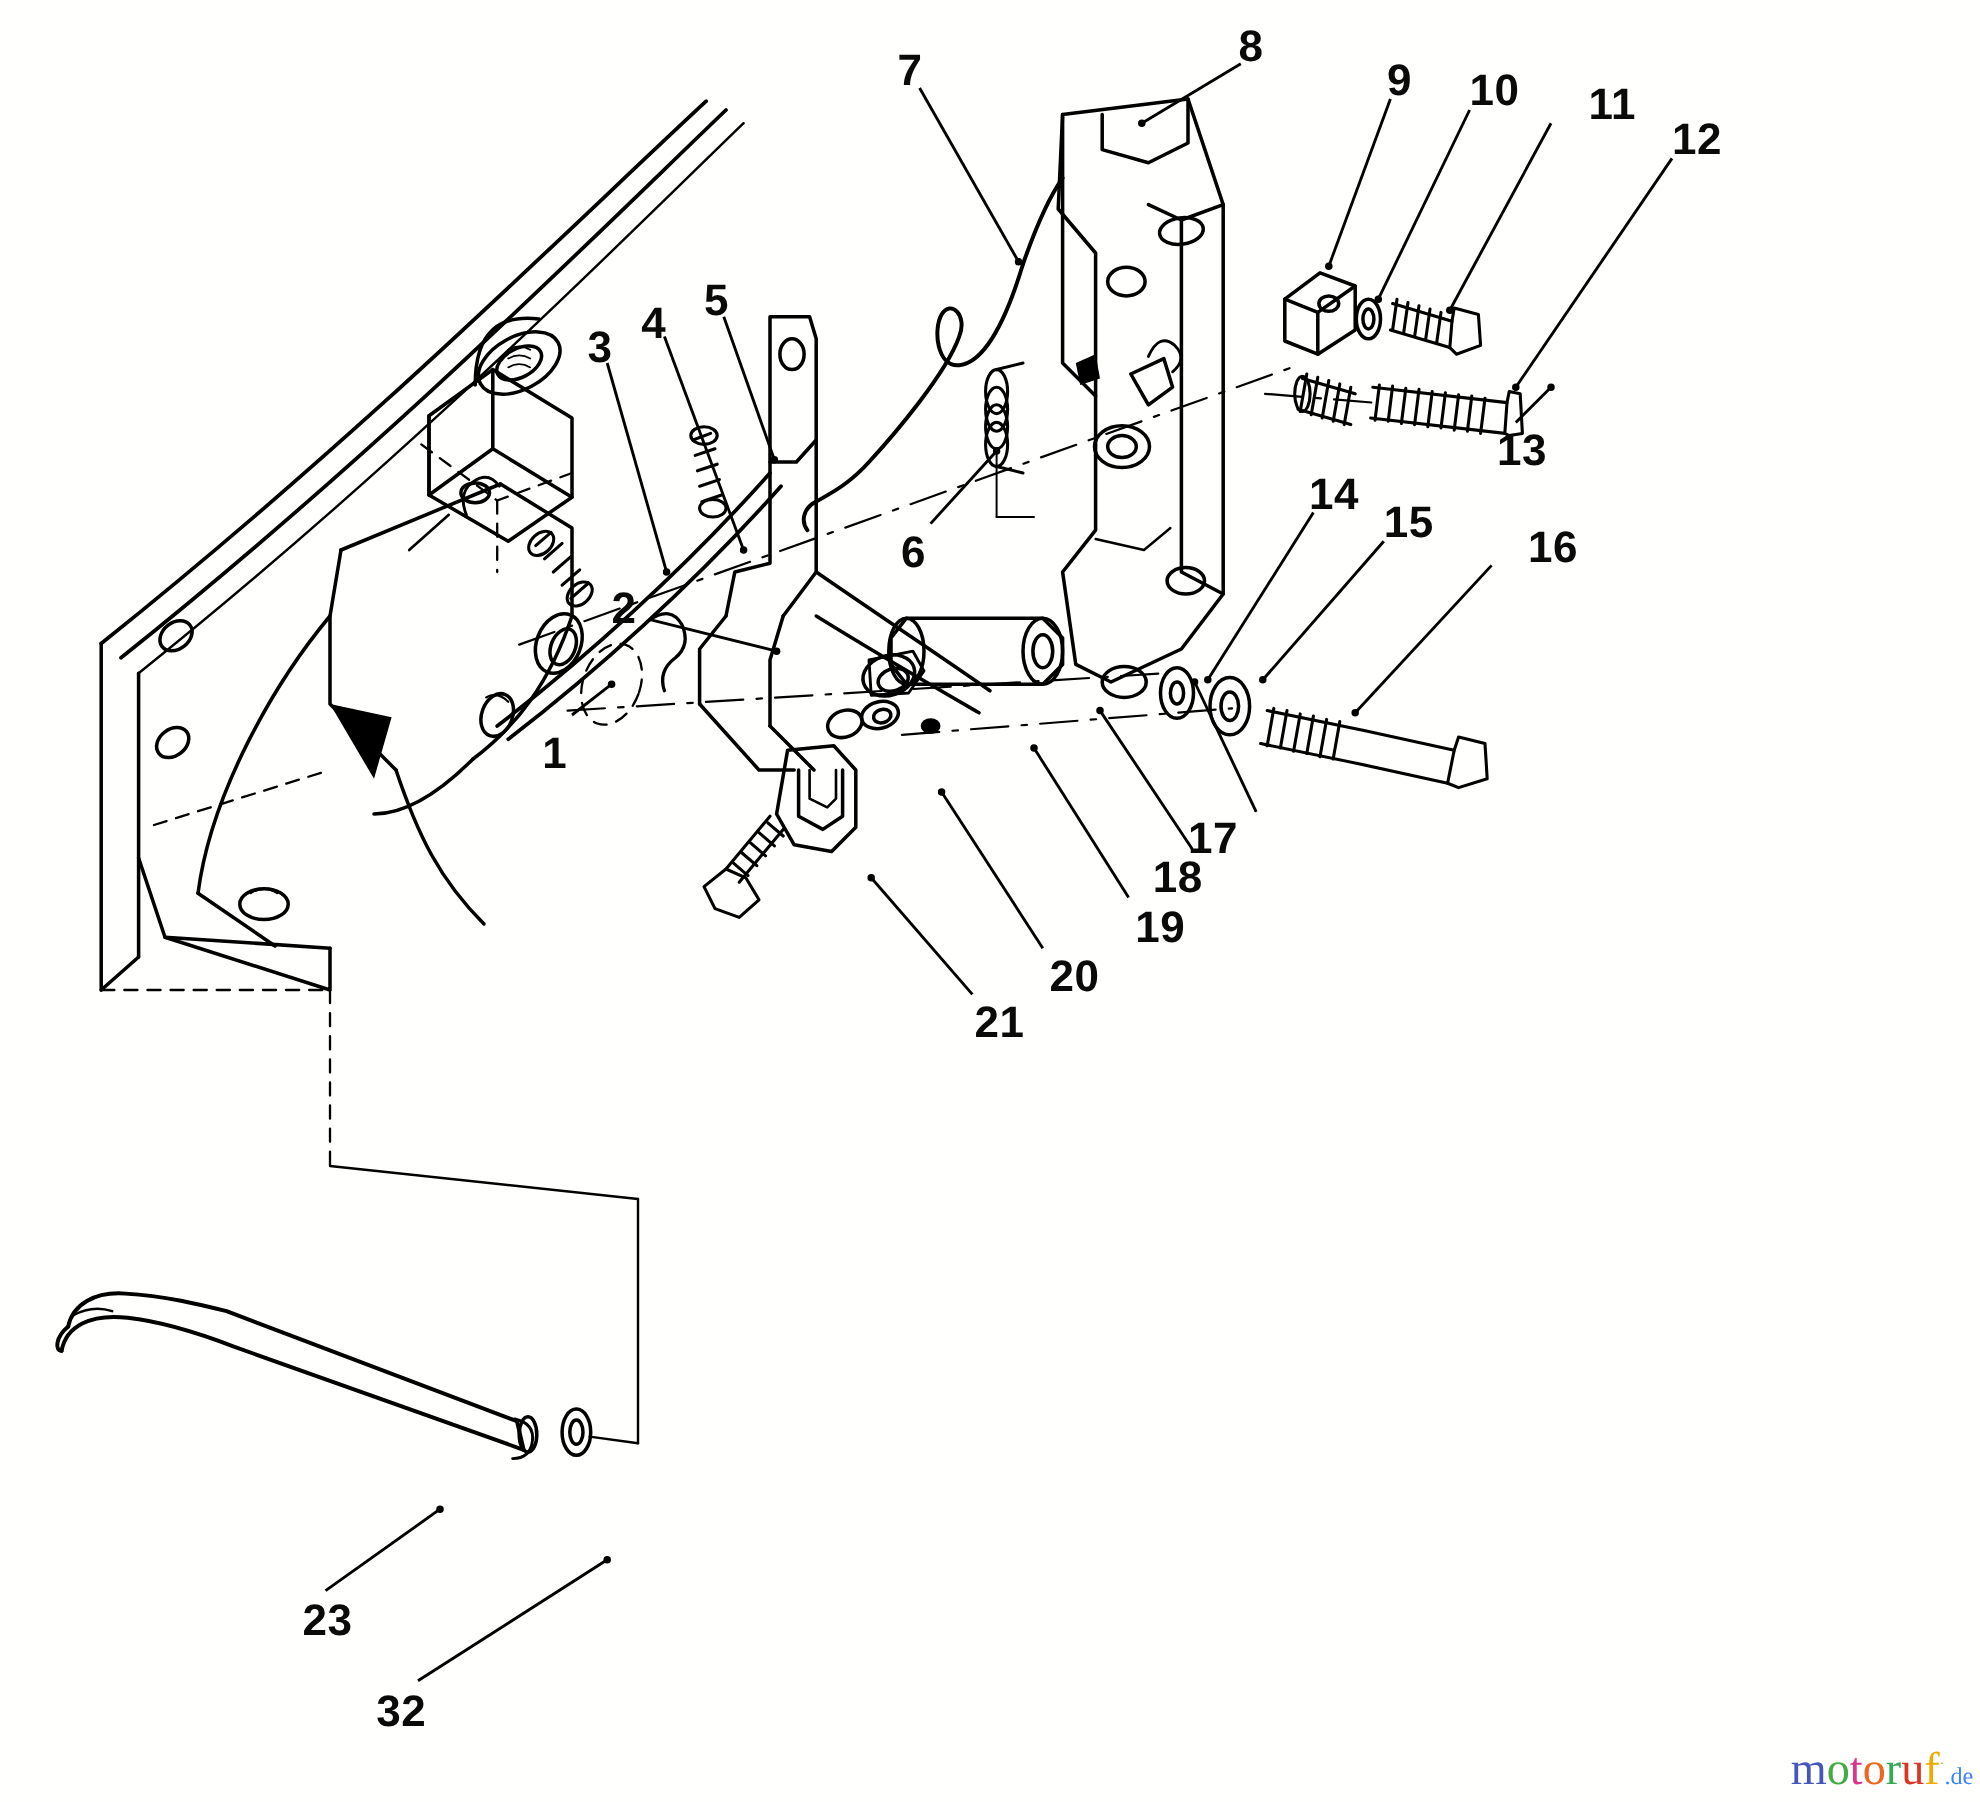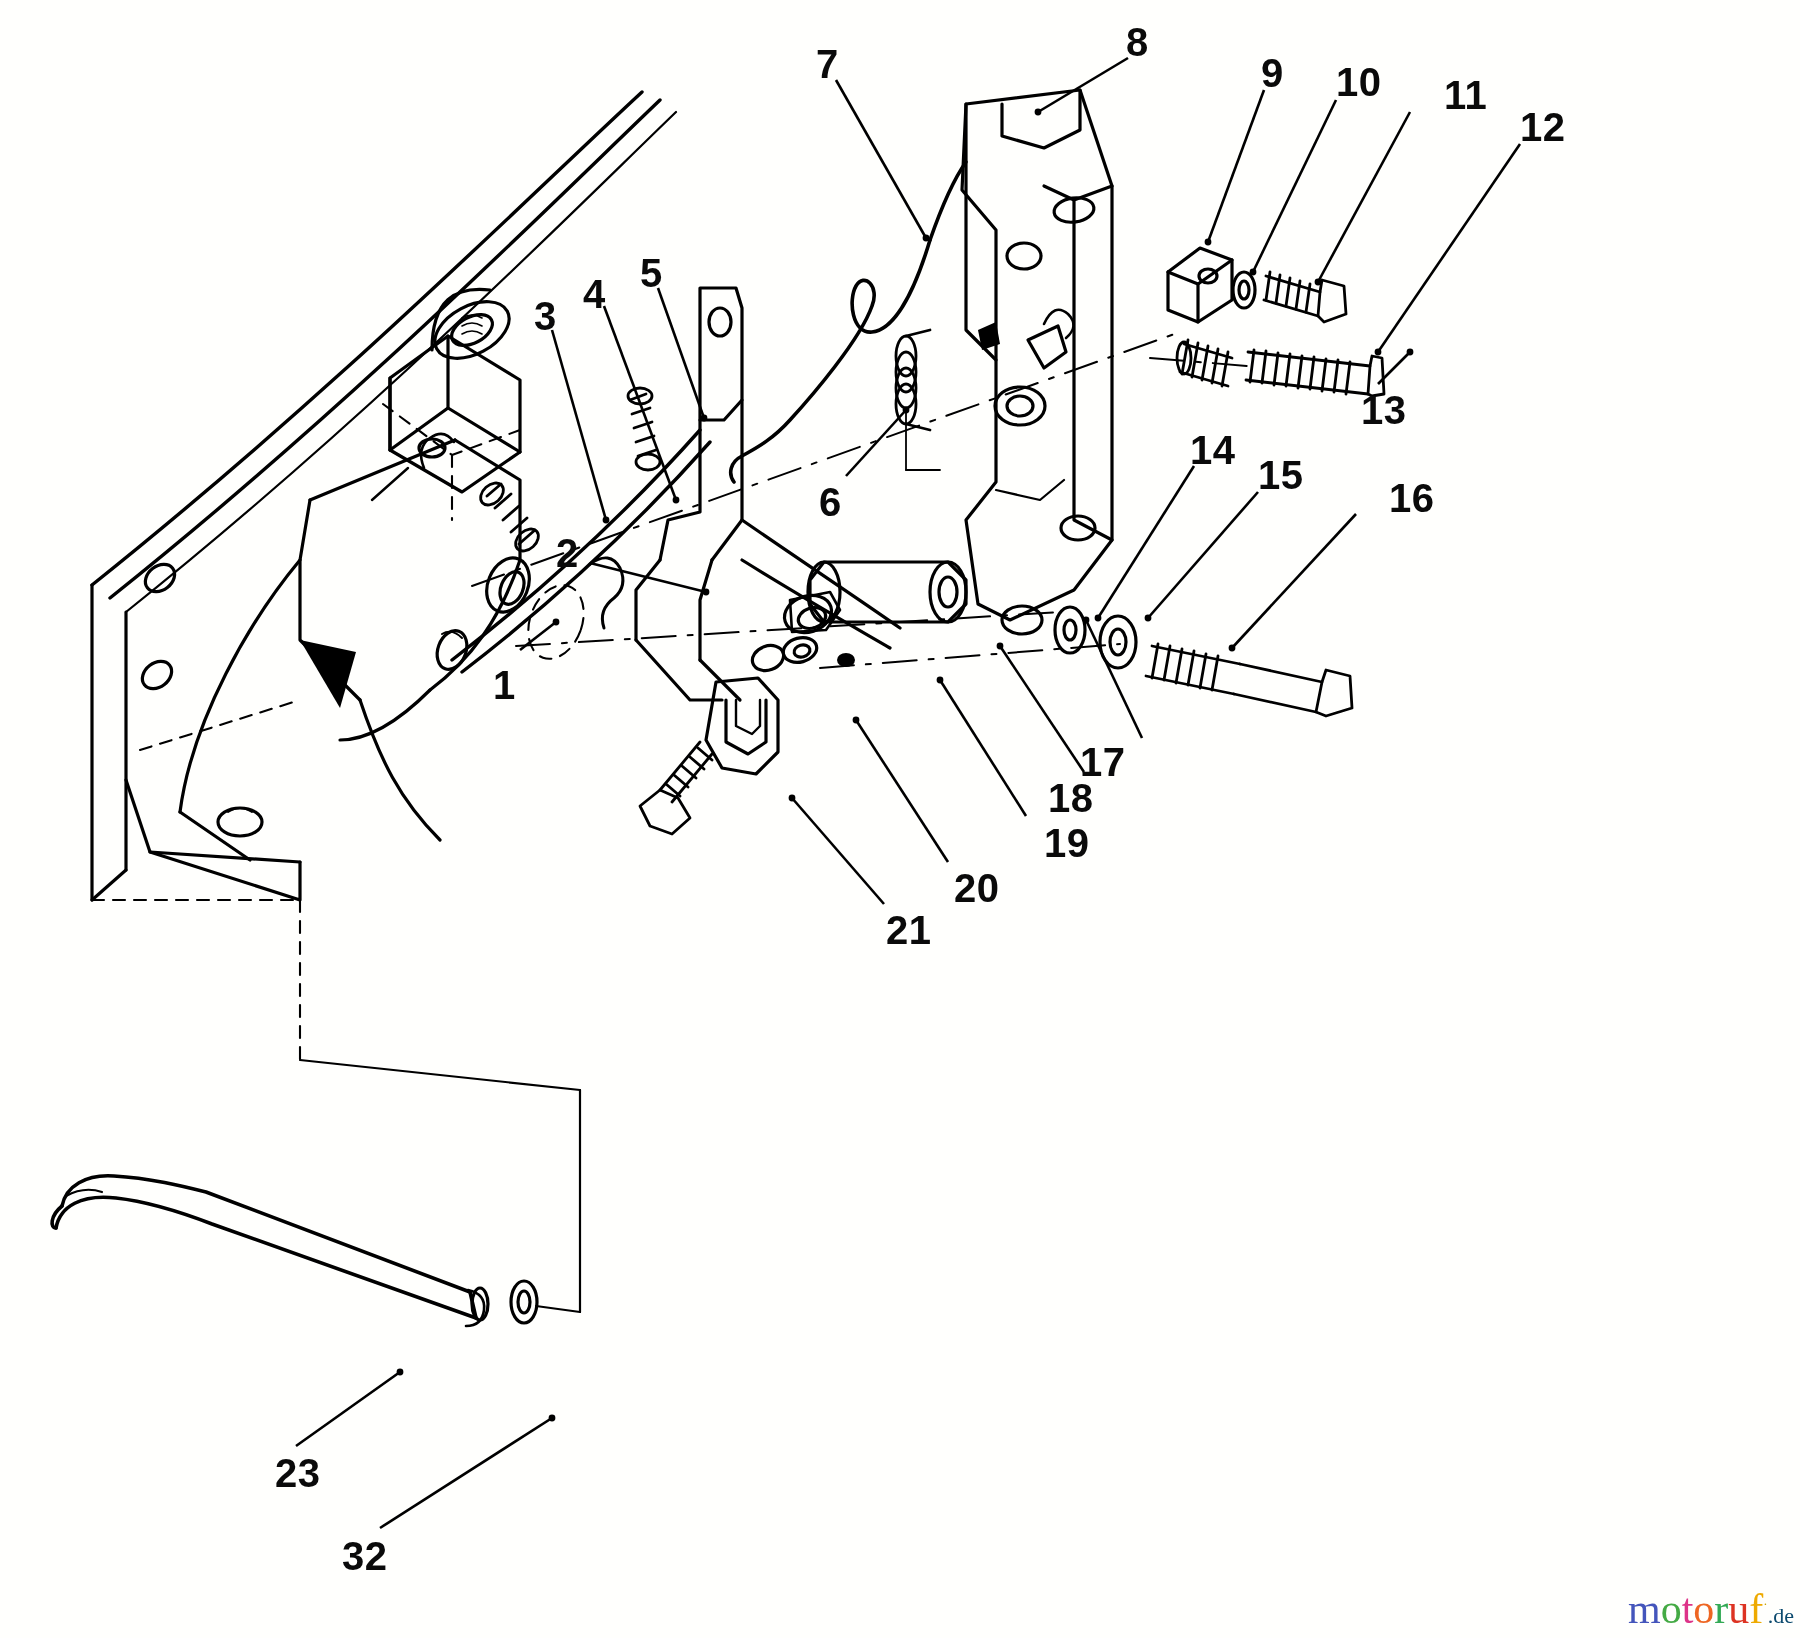--- a/index.html
+++ b/index.html
@@ -38,21 +38,21 @@
     top:1588px;
     font-family:"Liberation Serif", serif;
     font-size:42px;
     line-height:1;
     white-space:nowrap;
     user-select:none;
   }
   #logo .l{display:inline-block;}
   #logo .suffix{
     font-size:22px;
-    color:#0c4a6e;
+    color:#3b82f6;
     vertical-align:baseline;
   }
   #logo .tm{
     font-size:13px;
     vertical-align:super;
     color:#c8a000;
   }
 </style>
 </head>
 <body>
@@ -354,21 +354,21 @@
       <div class="callout" style="left: 1261px; top: 53px;">9</div>
       <div class="callout" style="left: 1336px; top: 62px;">10</div>
       <div class="callout" style="left: 1444px; top: 75px;">11</div>
       <div class="callout" style="left: 1520px; top: 107px;">12</div>
       <div class="callout" style="left: 1361px; top: 390px;">13</div>
       <div class="callout" style="left: 1190px; top: 430px;">14</div>
       <div class="callout" style="left: 1258px; top: 455px;">15</div>
       <div class="callout" style="left: 1356px; top: 478px; margin-left: 33px;">16</div>
       <div class="callout" style="left: 1080px; top: 742px;">17</div>
       <div class="callout" style="left: 1048px; top: 778px;">18</div>
-      <div class="callout" style="left: 1032px; top: 823px; margin-left: 12px;">19</div>
+      <div class="callout" style="left: 1032px; top: 823px;">19</div>
       <div class="callout" style="left: 954px; top: 868px;">20</div>
       <div class="callout" style="left: 886px; top: 910px;">21</div>
       <div class="callout" style="left: 342px; top: 1536px;">32</div>
       <div class="callout" style="left: 262px; top: 1453px; margin-left: 13px;">23</div>
     </div>
 
   <div id="logo">
     <span id="logo-letters"><span class="l" style="color: rgb(68, 85, 187);">m</span><span class="l" style="color: rgb(68, 170, 68);">o</span><span class="l" style="color: rgb(221, 51, 136);">t</span><span class="l" style="color: rgb(238, 102, 34);">o</span><span class="l" style="color: rgb(51, 170, 85);">r</span><span class="l" style="color: rgb(221, 51, 34);">u</span><span class="l" style="color: rgb(238, 170, 0);">f</span></span><span class="tm">·</span><span class="suffix">.de</span>
   </div>
 

